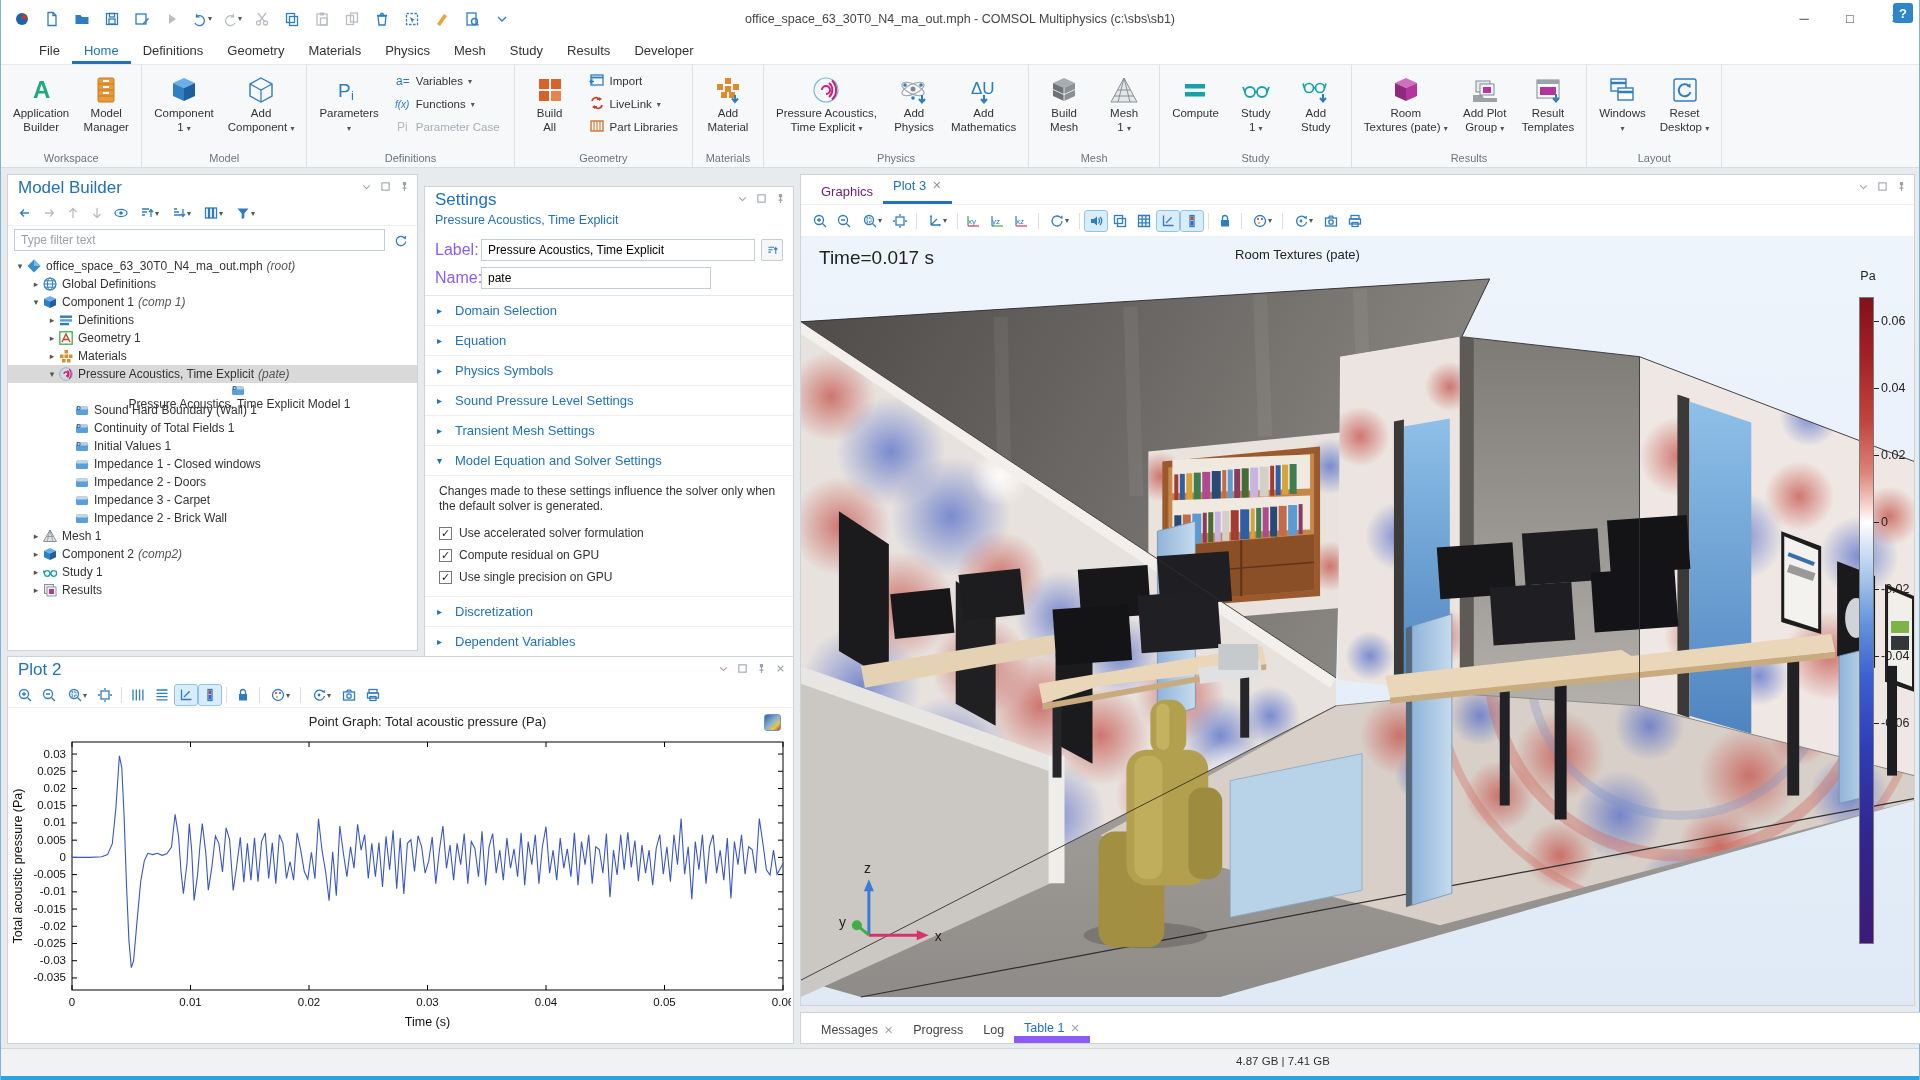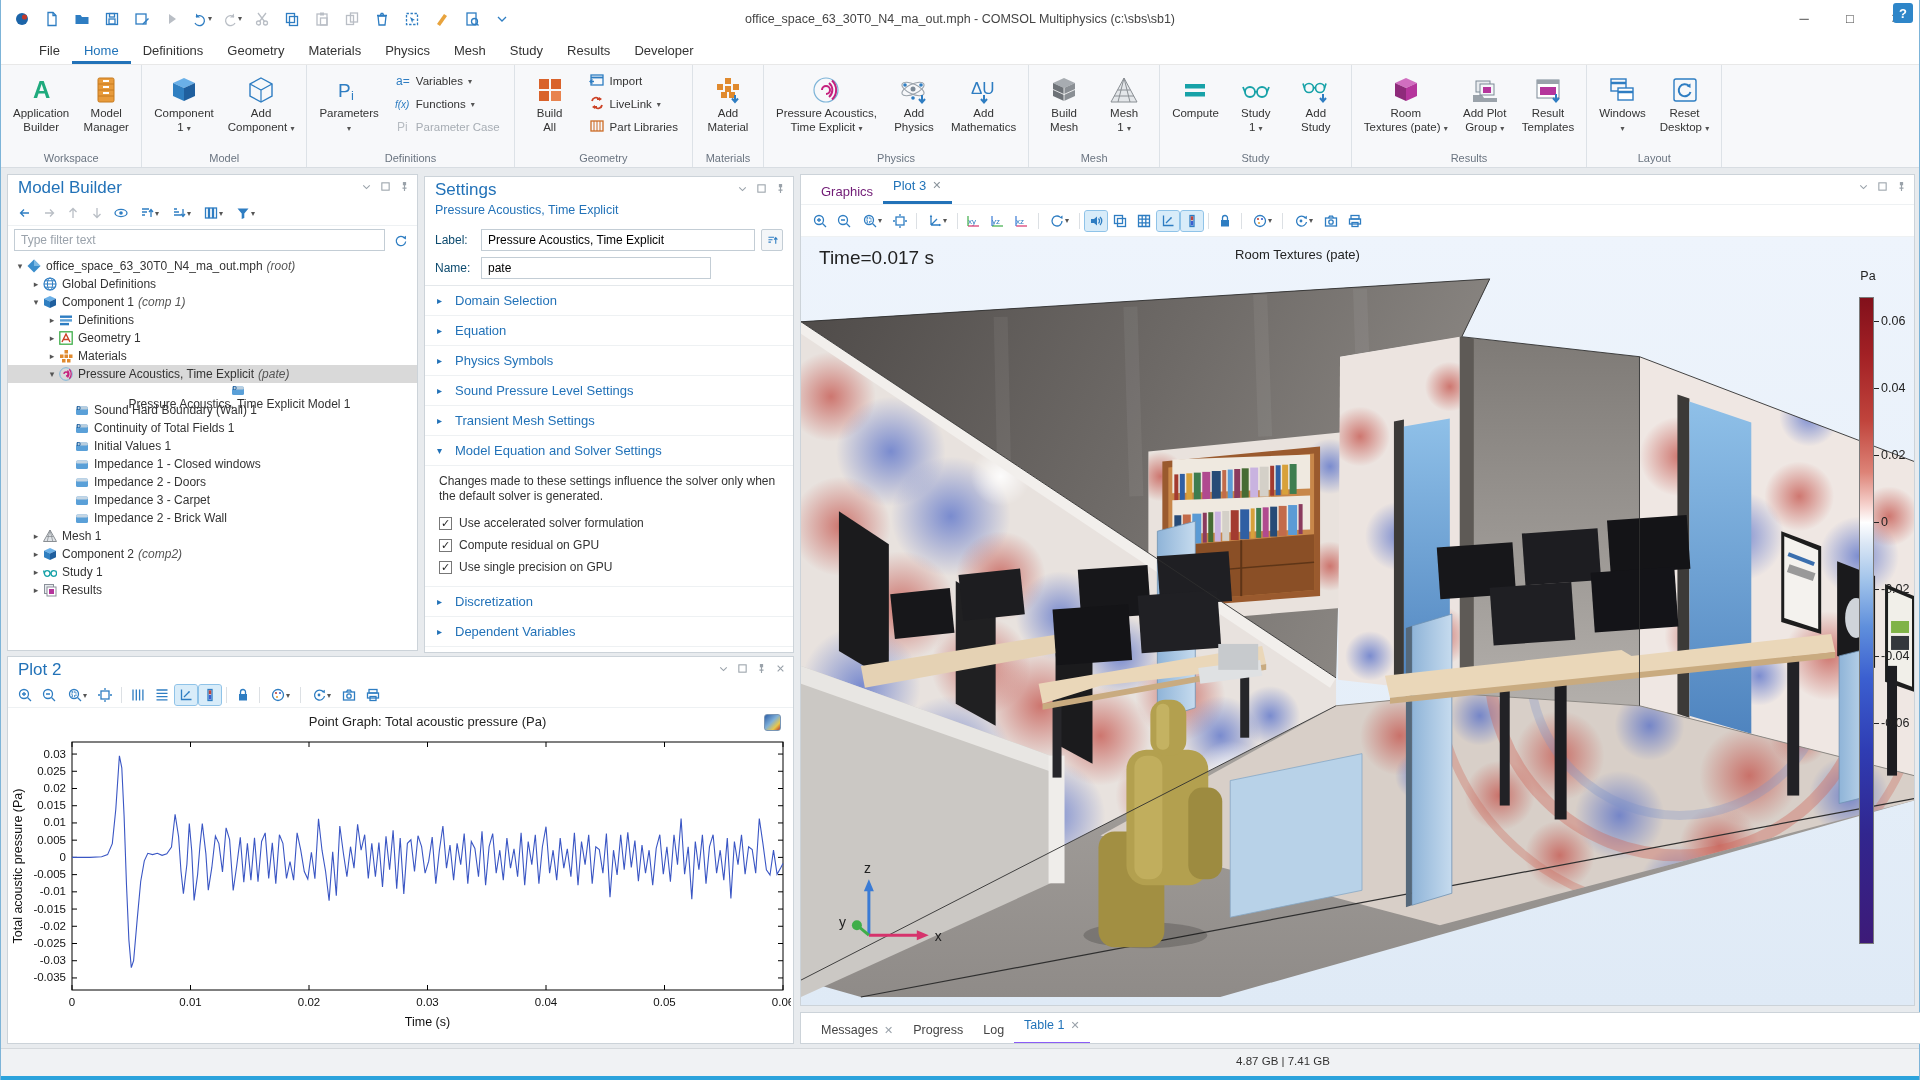--- a/index.html
+++ b/index.html
@@ -50,25 +50,25 @@
   .filter-row input { flex:1; height:22px; border:1px solid #c3cdd5; padding:0 6px; font-size:12px; font-family:inherit; color:#555; }
   .filter-row input::placeholder { color:#9aa2ab; }
   .tree { padding-top:3px; overflow:hidden; }
   .trow { display:flex; align-items:center; height:18px; white-space:nowrap; font-size:12px; }
   .trow.selected { background:#d9d9d9; }
   .texp { width:12px; text-align:center; font-size:9px; color:#555; flex:none; }
   .tico { width:16px; height:14px; flex:none; margin-right:4px; display:flex; align-items:center; justify-content:center; }
   .tsuf { color:#555; font-style:italic; margin-left:4px; }
 
   
-  #settings { left:423px; top:176px; width:370px; height:477px; }
+  #settings { left:423px; top:186px; width:370px; height:477px; }
   .sett-sub { color:#2272b8; font-size:12.5px; padding:0 10px 6px 10px; }
   .sform { padding:6px 10px; display:flex; flex-direction:column; gap:6px; }
   .srow { display:flex; align-items:center; gap:6px; }
-  .srow label { width:40px; font-size:12px; color:#0c4a6e; }
+  .srow label { width:40px; font-size:16px; color:#8b5cf6; }
   .srow input { flex:1; height:22px; border:1px solid #c3cdd5; padding:0 6px; font-size:12px; font-family:inherit; }
   .srow .mini-btn { width:22px; height:22px; border:1px solid #c3cdd5; border-radius:2px; display:flex; align-items:center; justify-content:center; background:#f4f6f8; }
   .sections { border-top:1px solid #e4e8eb; }
   .sec-head { display:flex; align-items:center; gap:8px; height:30px; padding:0 12px; border-bottom:1px solid #eef1f3; color:#2272b8; font-size:13px; }
   .sec-head .chev { font-size:10px; color:#2272b8; width:10px; }
   .sec-body { padding:4px 14px 8px 14px; border-bottom:1px solid #eef1f3; }
   .sec-note { font-size:12px; color:#333; line-height:15px; margin:4px 0 8px 0; }
   .chk-row { display:flex; align-items:center; gap:7px; height:22px; font-size:12px; }
   .chk { width:13px; height:13px; border:1px solid #777; background:#fff; display:flex; align-items:center; justify-content:center; font-size:11px; color:#222; line-height:11px; }
 
@@ -90,21 +90,21 @@
   .colorbar { position:absolute; left:1058px; top:60px; width:15px; height:647px;
     background:linear-gradient(180deg,#82101b 0%, #a32125 9%, #c0443c 19%, #dd8377 27%, #f5d0cb 32%, #ffffff 34.8%, #dbe7f5 38%, #9fc2ea 44%, #5f8fdc 51%, #3b5fd0 59%, #2f3db4 70%, #31268f 83%, #3d1a78 100%);
     border:1px solid #7a7a7a; }
   .cb-unit { position:absolute; left:1052px; top:32px; width:30px; text-align:center; font-size:12.5px; color:#222; }
   .cb-tick { position:absolute; left:1080px; font-size:12.5px; color:#222; transform:translateY(-50%); }
   .cb-mark { position:absolute; left:1073px; width:5px; height:1px; background:#222; }
 
   
   #bottomtabs { left:799px; top:1012px; width:1328px; height:32px; display:flex; align-items:flex-end; padding-left:10px; }
   .btab { display:flex; align-items:center; gap:6px; padding:6px 10px; font-size:12.5px; color:#444; }
-  .btab.active { color:#1f72b8; border-bottom:1px solid #8b5cf6; padding-bottom:10px; }
+  .btab.active { color:#1f72b8; border-bottom:7px solid #8b5cf6; padding-bottom:1px; }
   .btab .x { color:#9aa2aa; font-size:11px; }
   #bottomtabs .phead-controls { top:8px; }
 
   
   .statusbar { position:absolute; left:0; top:1048px; width:100%; height:28px; background:#f0f2f4; border-top:1px solid #d4d8dc; }
   .statusmem { position:absolute; left:644px; width:1276px; top:6px; text-align:center; font-size:11.5px; color:#333; }
   .bottomedge { position:absolute; left:0; top:1076px; width:100%; height:4px; background:#2ba3dc; }
 
   svg text { font-family:"Liberation Sans", sans-serif; }
 </style>

